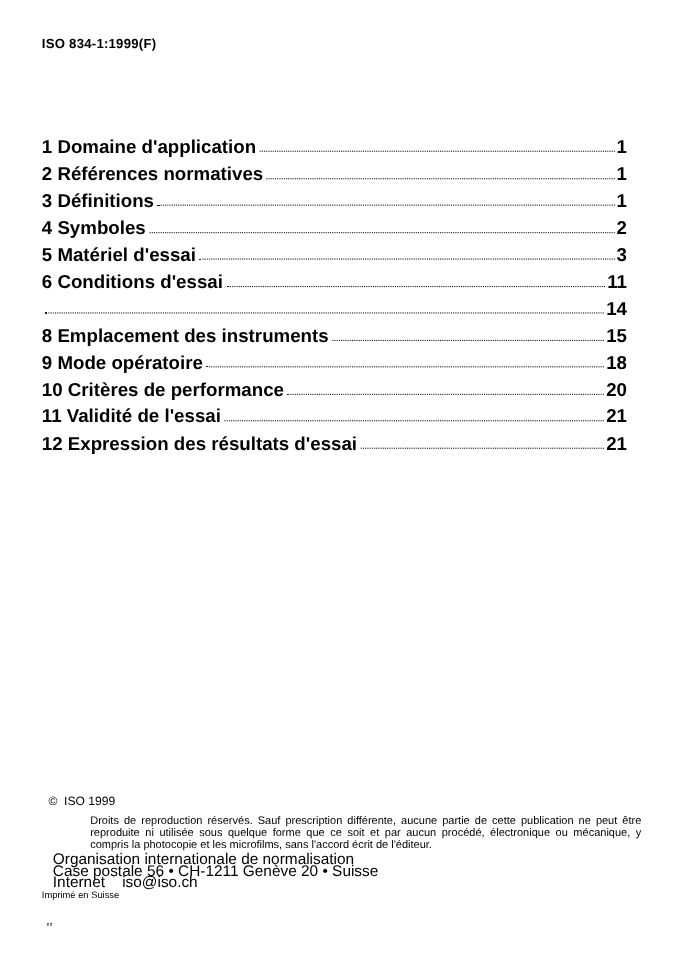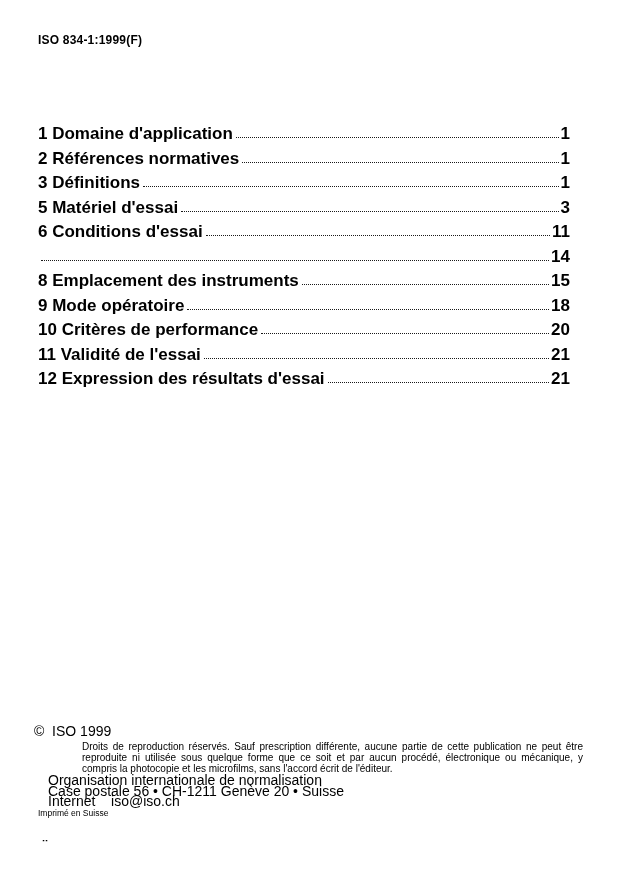--- a/index.html
+++ b/index.html
@@ -56,22 +56,22 @@
   .toc-leader {
     flex: 1;
     border-bottom: 1.6px dotted #1a1a1a;
     margin: 0 2px 2px 3px;
     min-width: 20px;
   }
   .toc-page { white-space: nowrap; }
   .copyright-line {
     position: absolute;
     top: 723px;
-    left: 34px;
-    font-size: 14px;
+    left: 44px;
+    font-size: 11px;
     white-space: pre;
   }
   .rights-text {
     position: absolute;
     top: 741px;
     left: 38px;
     right: 36px;
     font-size: 10px;
     line-height: 11px;
     text-align: justify;
@@ -117,20 +117,25 @@
       <span class="toc-label">2 Références normatives</span>
       <span class="toc-leader"></span>
       <span class="toc-page">1</span>
     </div>
     <div class="toc-row">
       <span class="toc-label">3 Définitions</span>
       <span class="toc-leader"></span>
       <span class="toc-page">1</span>
     </div>
     <div class="toc-row">
+      <span class="toc-label">4 Symboles</span>
+      <span class="toc-leader"></span>
+      <span class="toc-page">2</span>
+    </div>
+    <div class="toc-row">
       <span class="toc-label">5 Matériel d'essai</span>
       <span class="toc-leader"></span>
       <span class="toc-page">3</span>
     </div>
     <div class="toc-row">
       <span class="toc-label">6 Conditions d'essai</span>
       <span class="toc-leader"></span>
       <span class="toc-page">11</span>
     </div>
     <div class="toc-row">

